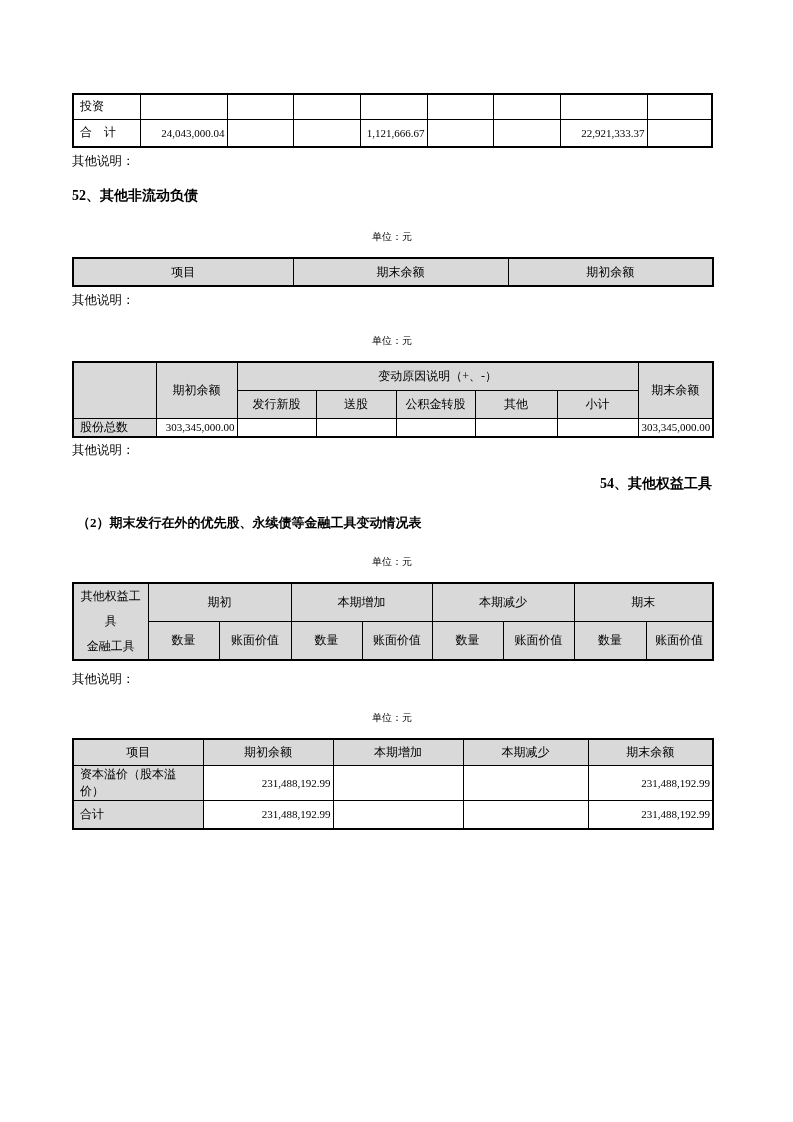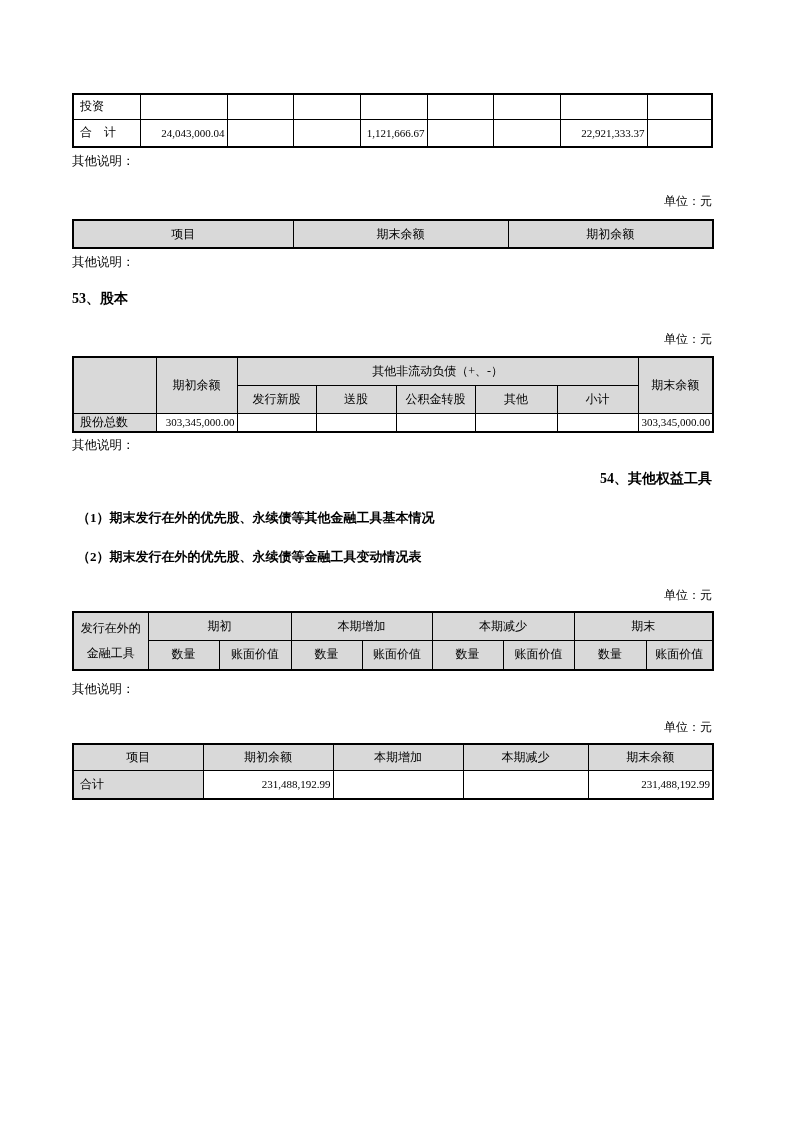--- a/index.html
+++ b/index.html
@@ -11,21 +11,21 @@
 
   table { border-collapse:collapse; table-layout:fixed; width:640px; border:2px solid #000; }
   td { border:1px solid #000; font-size:12px; padding:0 3px; overflow:hidden; vertical-align:middle; }
   .hdr { background:#d9d9d9; text-align:center; }
   .lbl { text-align:left; padding-left:6px; }
   .num { text-align:right; font-size:11px; padding-right:2px; white-space:nowrap; }
 
   .note { font-size:12.5px; line-height:15px; margin:0; }
   .heading { font-size:14px; font-weight:bold; line-height:16px; margin:0; }
   .subheading { font-size:13px; font-weight:bold; line-height:16px; margin:0; padding-left:5px; }
-  .unit { font-size:12px; line-height:15px; text-align:right; margin:0; }
+  .unit { font-size:10px; line-height:15px; text-align:center; margin:13px; }
 
   .t-top { margin-top:93px; }
   .t-top tr.r1 { height:25px;padding-left:25px; }
   .t-top tr.r2 { height:28px; }
   .m-note1 { margin-top:6px; }
   .m-h52  { margin-top:19px; }
   .m-u52  { margin-top:25px; }
   .t52    { margin-top:10px; }
   .t52 tr { height:28px; }
   .m-note52 { margin-top:6px; }
@@ -89,55 +89,55 @@
         <td class="num">1,121,666.67</td>
         <td class="num"></td>
         <td class="num"></td>
         <td class="num">22,921,333.37</td>
         <td class="num"></td>
       </tr>
     </tbody>
       </table>
     <p class="note m-note1">其他说明：</p>
 
+    <h3 class="heading m-h52">52、其他非流动负债</h3>
     <p class="unit m-u52">单位：元</p>
     <table class="t52">
       <colgroup>
           <col style="width:220px">
           <col style="width:215px">
           <col style="width:205px">
         </colgroup>
       <tbody>
           <tr>
         <td class="hdr">项目</td>
         <td class="hdr">期末余额</td>
         <td class="hdr">期初余额</td>
       </tr>
     </tbody>
       </table>
     <p class="note m-note52">其他说明：</p>
 
-    <h3 class="heading m-h53">53、股本</h3>
     <p class="unit m-u53">单位：元</p>
     <table class="t53">
       <colgroup>
         <col style="width:83px">
           <col style="width:81px">
           <col style="width:79px">
           <col style="width:80px">
         <col style="width:79px">
           <col style="width:82px">
           <col style="width:81px">
           <col style="width:75px">
       </colgroup>
       <tbody>
           <tr class="hr">
         <td class="hdr" rowspan="2"></td>
         <td class="hdr" rowspan="2">期初余额</td>
-        <td class="hdr" colspan="5">其他非流动负债（+、-）</td>
+        <td class="hdr" colspan="5">变动原因说明（+、-）</td>
         <td class="hdr" rowspan="2">期末余额</td>
       </tr>
       <tr class="hr">
         <td class="hdr">发行新股</td>
         <td class="hdr">送股</td>
         <td class="hdr">公积金转股</td>
         <td class="hdr">其他</td>
         <td class="hdr">小计</td>
       </tr>
       <tr class="dr">
@@ -148,39 +148,38 @@
         <td class="num"></td>
         <td class="num"></td>
         <td class="num"></td>
         <td class="num">303,345,000.00</td>
       </tr>
     </tbody>
       </table>
     <p class="note m-note53">其他说明：</p>
 
     <h3 class="heading m-h54">54、其他权益工具</h3>
-    <p class="subheading m-sub1">（1）期末发行在外的优先股、永续债等其他金融工具基本情况</p>
     <p class="subheading m-sub2">（2）期末发行在外的优先股、永续债等金融工具变动情况表</p>
     <p class="unit m-u54">单位：元</p>
     <table class="t54">
       <colgroup>
         <col style="width:75px">
           <col style="width:71px">
           <col style="width:72px">
           <col style="width:71px">
         <col style="width:70px">
           <col style="width:71px">
           <col style="width:71px">
           <col style="width:72px">
         <col style="width:67px">
       </colgroup>
       <tbody>
           <tr>
         <td class="hdr corner" rowspan="2">
-          <div>发行在外的</div>
+          <div>其他权益工具</div>
           <div>金融工具</div>
         </td>
         <td class="hdr" colspan="2">期初</td>
         <td class="hdr" colspan="2">本期增加</td>
         <td class="hdr" colspan="2">本期减少</td>
         <td class="hdr" colspan="2">期末</td>
       </tr>
       <tr>
         <td class="hdr">数量</td>
         <td class="hdr">账面价值</td>
@@ -206,20 +205,27 @@
       </colgroup>
       <tbody>
           <tr class="hr">
         <td class="hdr">项目</td>
         <td class="hdr">期初余额</td>
         <td class="hdr">本期增加</td>
         <td class="hdr">本期减少</td>
         <td class="hdr">期末余额</td>
       </tr>
       <tr class="dr">
+        <td class="hdr lbl">资本溢价（股本溢价）</td>
+        <td class="num">231,488,192.99</td>
+        <td class="num"></td>
+        <td class="num"></td>
+        <td class="num">231,488,192.99</td>
+      </tr>
+      <tr class="dr">
         <td class="hdr lbl">合计</td>
         <td class="num">231,488,192.99</td>
         <td class="num"></td>
         <td class="num"></td>
         <td class="num">231,488,192.99</td>
       </tr>
     </tbody>
       </table>
 
   </div>

